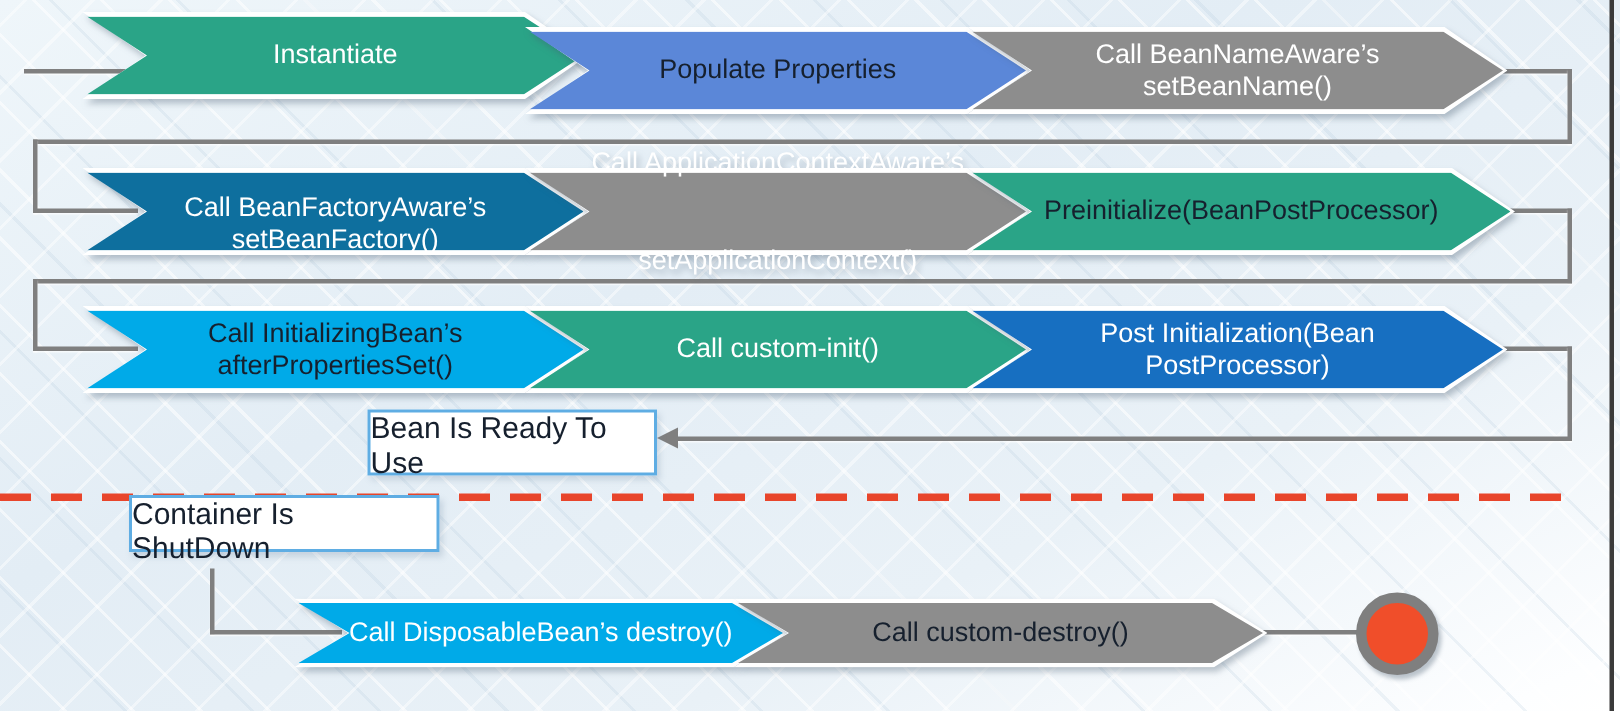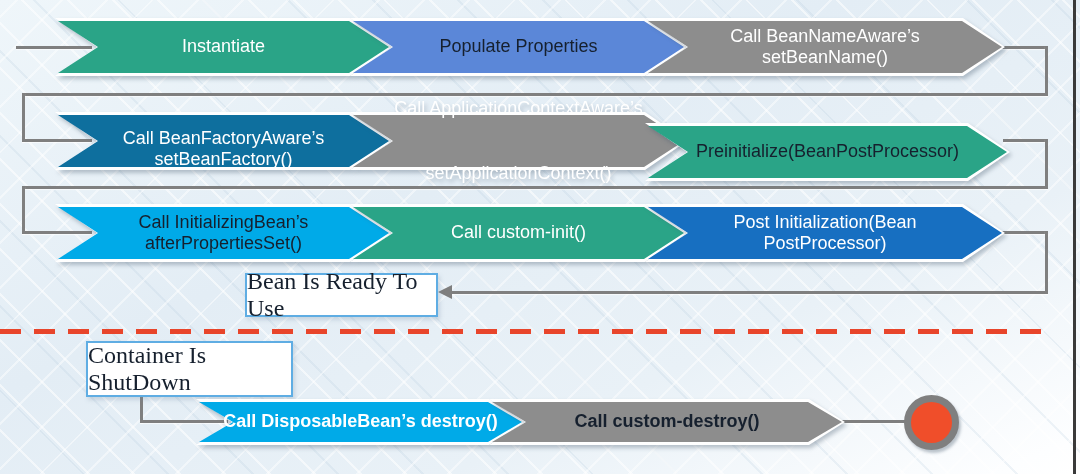--- a/index.html
+++ b/index.html
@@ -19,24 +19,24 @@
   
   .chev{position:absolute;filter:drop-shadow(2px 3px 2px rgba(70,90,110,.35));}
   .chev-outer{position:absolute;inset:0;background:#ffffff;
     clip-path:polygon(0 0, calc(100% - var(--t)) 0, 100% 50%, calc(100% - var(--t)) 100%, 0 100%, var(--t) 50%);}
   .chev-inner{position:absolute;inset:3px;
     clip-path:polygon(0 0, calc(100% - var(--ti)) 0, 100% 50%, calc(100% - var(--ti)) 100%, 0 100%, var(--ti) 50%);}
   .chev-label{position:absolute;inset:0;display:flex;flex-direction:column;justify-content:center;align-items:center;
     text-align:center;font-size:18px;line-height:1.18;padding:0 40px;}
   .chev-label span{display:block;white-space:nowrap;}
   .r14{ --t:42px; --ti:40px; height:58px;}
-  .r4{ --t:36px; --ti:34px; height:46px;font-weight:bold;}
+  .r4{ --t:36px; --ti:34px; height:46px;}
   
-  .note-box{position:absolute;background:#ffffff;border:2px solid #5fade3;display:flex;align-items:center;justify-content:center;
-    font-size:24px;color:#16202e;box-shadow:2px 3px 4px rgba(110,135,160,.25);box-sizing:border-box;font-family:Liberation Serif, serif;}
+  .note-box{position:absolute;background:#ffffff;border:2px solid #5fade3;display:flex;align-items:flex-start;justify-content:center;
+    font-size:20px;color:#16202e;box-shadow:2px 3px 4px rgba(110,135,160,.25);box-sizing:border-box;}
   
   .divider{position:absolute;height:5px;background:repeating-linear-gradient(90deg,#e8452b 0 21px,transparent 21px 34px);}
   
   .end-circle{position:absolute;width:41px;height:41px;border:7px solid #7f7f7f;border-radius:50%;background:#f04e2a;
     box-shadow:2px 3px 3px rgba(70,90,110,.35);}
 </style>
 </head>
 <body>
 
 <div class="stage">
@@ -53,21 +53,21 @@
   <div class="line" style="left:22px;top:186px;width:3px;height:48px;"></div>
   <div class="line" style="left:22px;top:231px;width:70px;height:3px;"></div>
   <div class="line" style="left:1000px;top:231px;width:48px;height:3px;"></div>
   <div class="line" style="left:1045px;top:231px;width:3px;height:63px;"></div>
   <div class="line" style="left:450px;top:291px;width:598px;height:3px;"></div>
   <div class="arrowhead-left" style="left:438px;top:285px;"></div>
   <div class="line" style="left:140px;top:379px;width:3px;height:44px;"></div>
   <div class="line" style="left:140px;top:420px;width:88px;height:3px;"></div>
   <div class="line" style="left:840px;top:420px;width:66px;height:3px;"></div>
 
-  <div class="chev r14" style="left:55px;top:18px;width:337px;">
+  <div class="chev r14" style="left:55px;top:8px;width:337px;">
     <div class="chev-outer"></div>
     <div class="chev-inner" style="background: rgb(42, 164, 135);"></div>
     <div class="chev-label" style="color: rgb(255, 255, 255);">
         <span>Instantiate</span>
       </div>
   </div>
   <div class="chev r14" style="left:350px;top:18px;width:337px;">
     <div class="chev-outer"></div>
     <div class="chev-inner" style="background: rgb(91, 135, 216);"></div>
     <div class="chev-label" style="color: rgb(22, 32, 46);">
@@ -92,21 +92,21 @@
       </div>
   </div>
   <div class="chev r14" style="left:350px;top:112px;width:337px;">
     <div class="chev-outer"></div>
     <div class="chev-inner" style="background: rgb(141, 141, 141);"></div>
     <div class="chev-label" style="color: rgb(255, 255, 255); gap: 44px;">
         <span>Call ApplicationContextAware’s</span>
         <span>setApplicationContext()</span>
       </div>
   </div>
-  <div class="chev r14" style="left:645px;top:112px;width:365px;margin-top:11px;">
+  <div class="chev r14" style="left:645px;top:112px;width:365px;">
     <div class="chev-outer"></div>
     <div class="chev-inner" style="background: rgb(42, 164, 135);"></div>
     <div class="chev-label" style="color: rgb(22, 32, 46);">
         <span>Preinitialize(BeanPostProcessor)</span>
       </div>
   </div>
 
   <div class="chev r14" style="left:55px;top:204px;width:337px;">
     <div class="chev-outer"></div>
     <div class="chev-inner" style="background: rgb(0, 170, 232);"></div>
@@ -130,21 +130,21 @@
         <span>PostProcessor)</span>
       </div>
   </div>
 
   <div class="note-box" style="left:245px;top:273px;width:193px;height:44px;">
     <span>Bean Is Ready To Use</span>
   </div>
 
   <div class="divider" style="left:0;top:329px;width:1050px;"></div>
 
-  <div class="note-box" style="left:86px;top:341px;width:207px;height:56px;">
+  <div class="note-box" style="left:86px;top:330px;width:207px;height:38px;">
     <span>Container Is ShutDown</span>
   </div>
 
   <div class="chev r4" style="left:196px;top:399px;width:329px;">
     <div class="chev-outer"></div>
     <div class="chev-inner" style="background: rgb(0, 170, 232);"></div>
     <div class="chev-label" style="color: rgb(255, 255, 255);">
         <span>Call DisposableBean’s destroy()</span>
       </div>
   </div>

